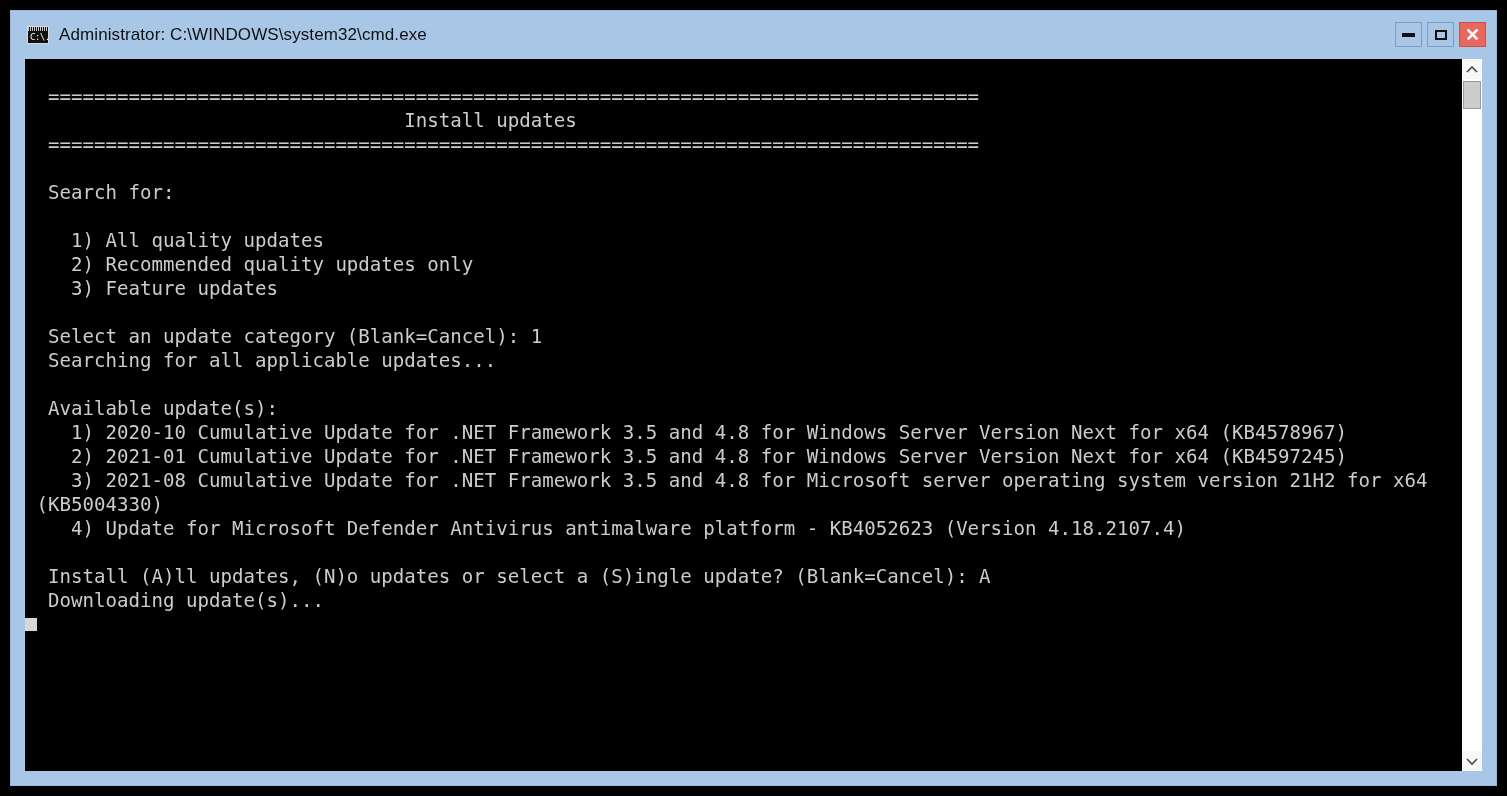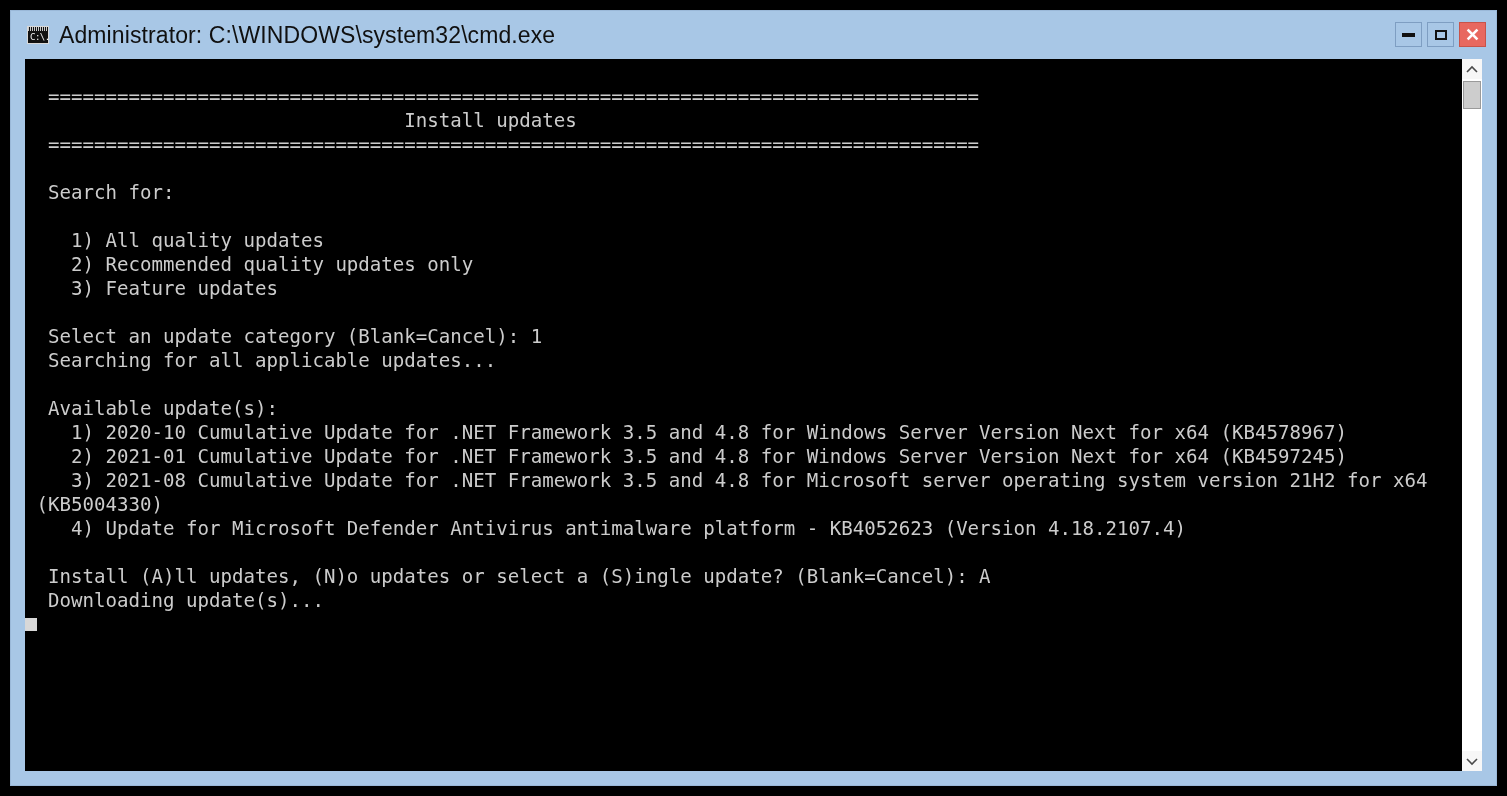--- a/index.html
+++ b/index.html
@@ -63,21 +63,21 @@
     top: 4px;
     font-family: "DejaVu Sans Mono","Liberation Mono",monospace;
     font-size: 9px;
     line-height: 12px;
     color: #f2f2f2;
     letter-spacing: -0.5px;
     white-space: nowrap;
   }
   #title-text {
     font-family: "Liberation Sans", sans-serif;
-    font-size: 23px;
+    font-size: 17px;
     color: #101010;
     white-space: nowrap;
     letter-spacing: 0.1px;
   }
 
   
   #win-buttons {
     position: absolute;
     right: 10px;
     top: 11px;

